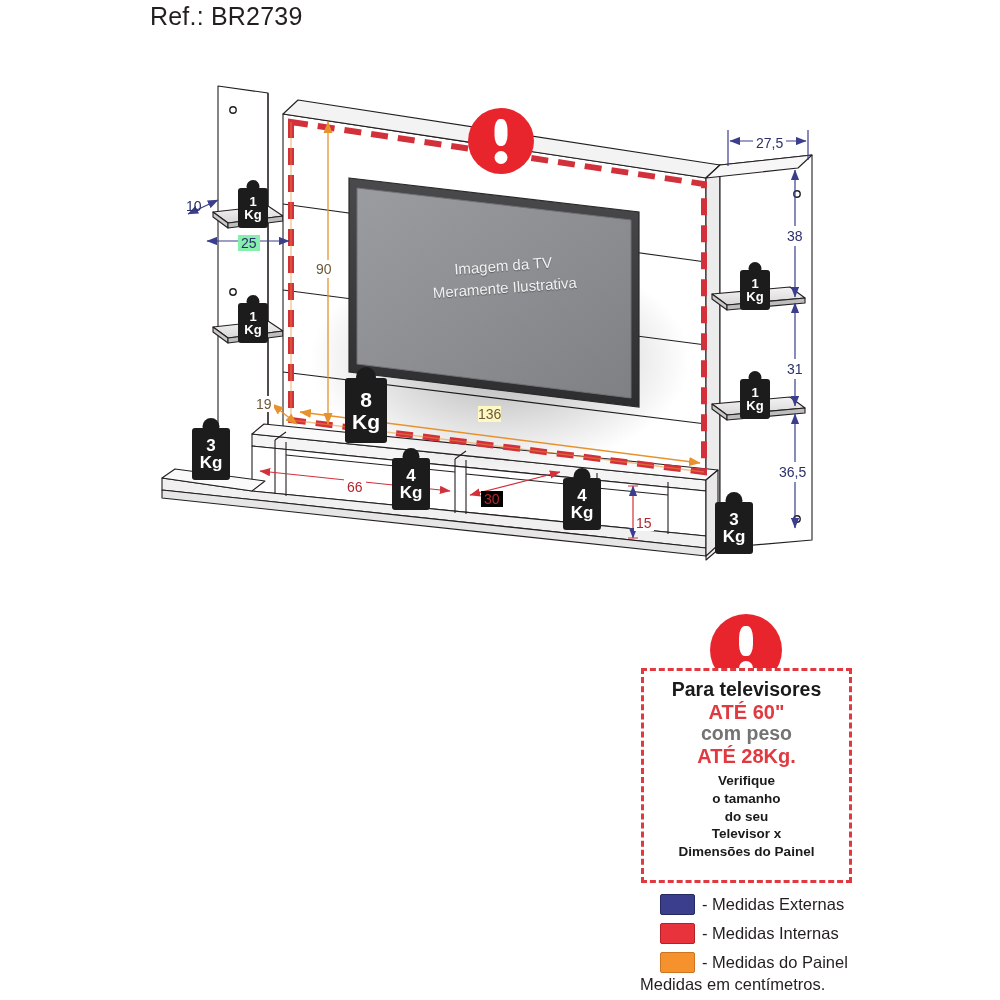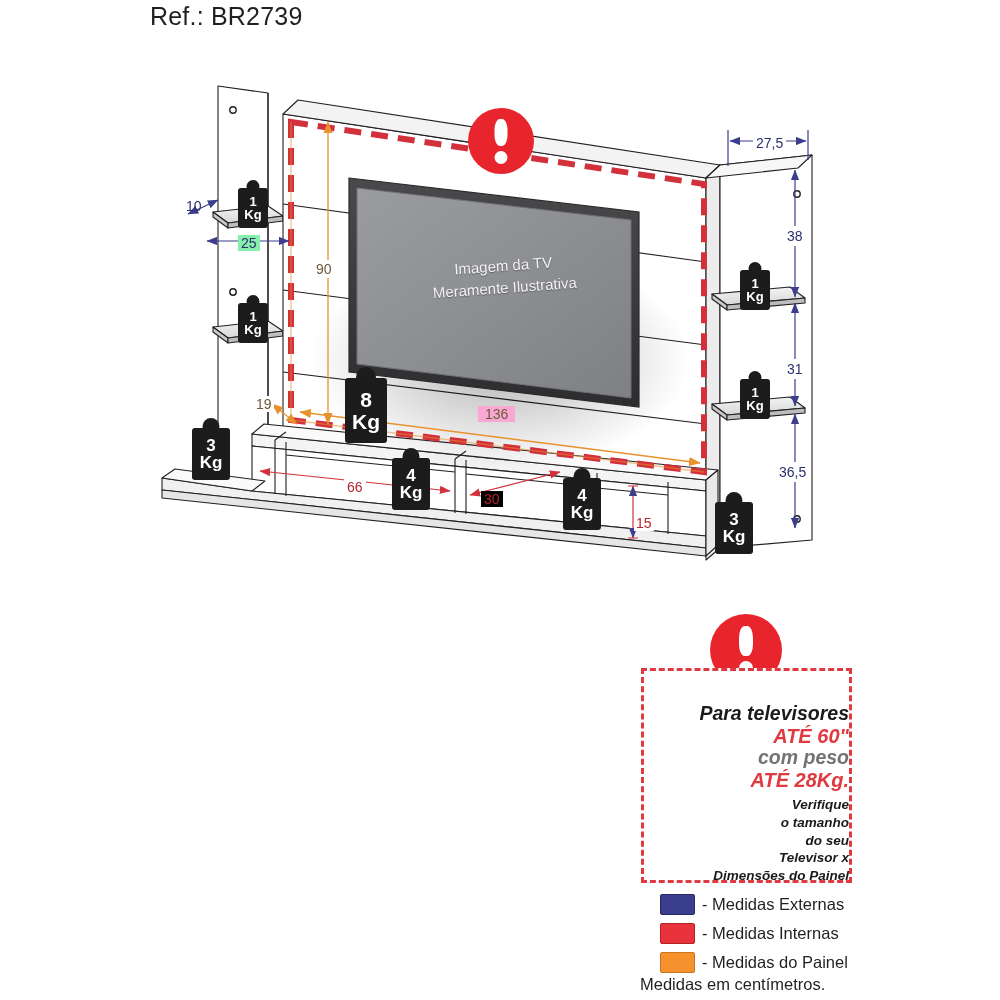--- a/index.html
+++ b/index.html
@@ -51,23 +51,22 @@
   .warn-circle .dot{
     position:absolute;background:#fff;border-radius:50%;
   }
 
   
   #warn-panel{
     left:641px;top:668px;width:211px;height:215px;
     background:#fff;
     border:3px dashed #e03a40;
     box-sizing:border-box;
-    text-align:right;
-    padding-top:32px;
-    font-style:italic;
+    text-align:center;
+    padding-top:8px;
   }
   #warn-panel .l1{font-size:19.5px;font-weight:bold;color:#1a1a1a;line-height:1.12;}
   #warn-panel .l2{font-size:20px;font-weight:bold;color:#e03a40;line-height:1.12;}
   #warn-panel .l3{font-size:19.5px;font-weight:bold;color:#737373;line-height:1.12;}
   #warn-panel .l4{font-size:20px;font-weight:bold;color:#e03a40;line-height:1.12;margin-bottom:5px;}
   #warn-panel .sub{font-size:13.5px;font-weight:bold;color:#1a1a1a;line-height:1.30;}
 
   
   #legend{left:660px;top:890px;width:300px;}
   .legend-row{display:flex;align-items:center;height:29px;}
@@ -249,21 +248,21 @@
   </g>
   <g stroke="#d2303a" stroke-width="1.2" fill="none">
     <path d="M628,486 L638,486 M628,538 L638,538"></path>
   </g>
 </svg>
 
 <div class="dim" style="left:186px;top:198px;">10</div>
 <div class="dim" style="left:238px;top:235px;background:#86efac;padding:0 3px;">25</div>
 <div class="dim orange" style="left:314px;top:260px;background:#fff;padding:1px 2px;">90</div>
 <div class="dim orange" style="left:254px;top:396px;background:#fff;padding:0 2px;">19</div>
-<div class="dim orange" style="left:478px;top:406px;background:#f9a8d4;padding:0 7px;">136</div>
+<div class="dim orange" style="left:478px;top:406px;background:#fef9c3;padding:0 0;">136</div>
 <div class="dim" style="left:753px;top:135px;background:#fff;padding:0 3px;">27,5</div>
 <div class="dim" style="left:786px;top:226px;background:#fff;padding:2px 1px;">38</div>
 <div class="dim" style="left:786px;top:335px;background:#fff;padding:2px 1px;margin-top:24px;">31</div>
 <div class="dim" style="left:778px;top:462px;background:#fff;padding:2px 1px;">36,5</div>
 <div class="dim red" style="left:344px;top:479px;background:#fff;padding:0 3px;">66</div>
 <div class="dim red" style="left:481px;top:491px;background:#000000;padding:0 3px;">30</div>
 <div class="dim red" style="left:634px;top:515px;background:#fff;padding:0 2px;">15</div>
 
 <div class="wtag abs" style="left:238px;top:180px;width:30px;height:48px;">
   <div class="knob" style="top:0;width:13px;height:13px;"></div>

